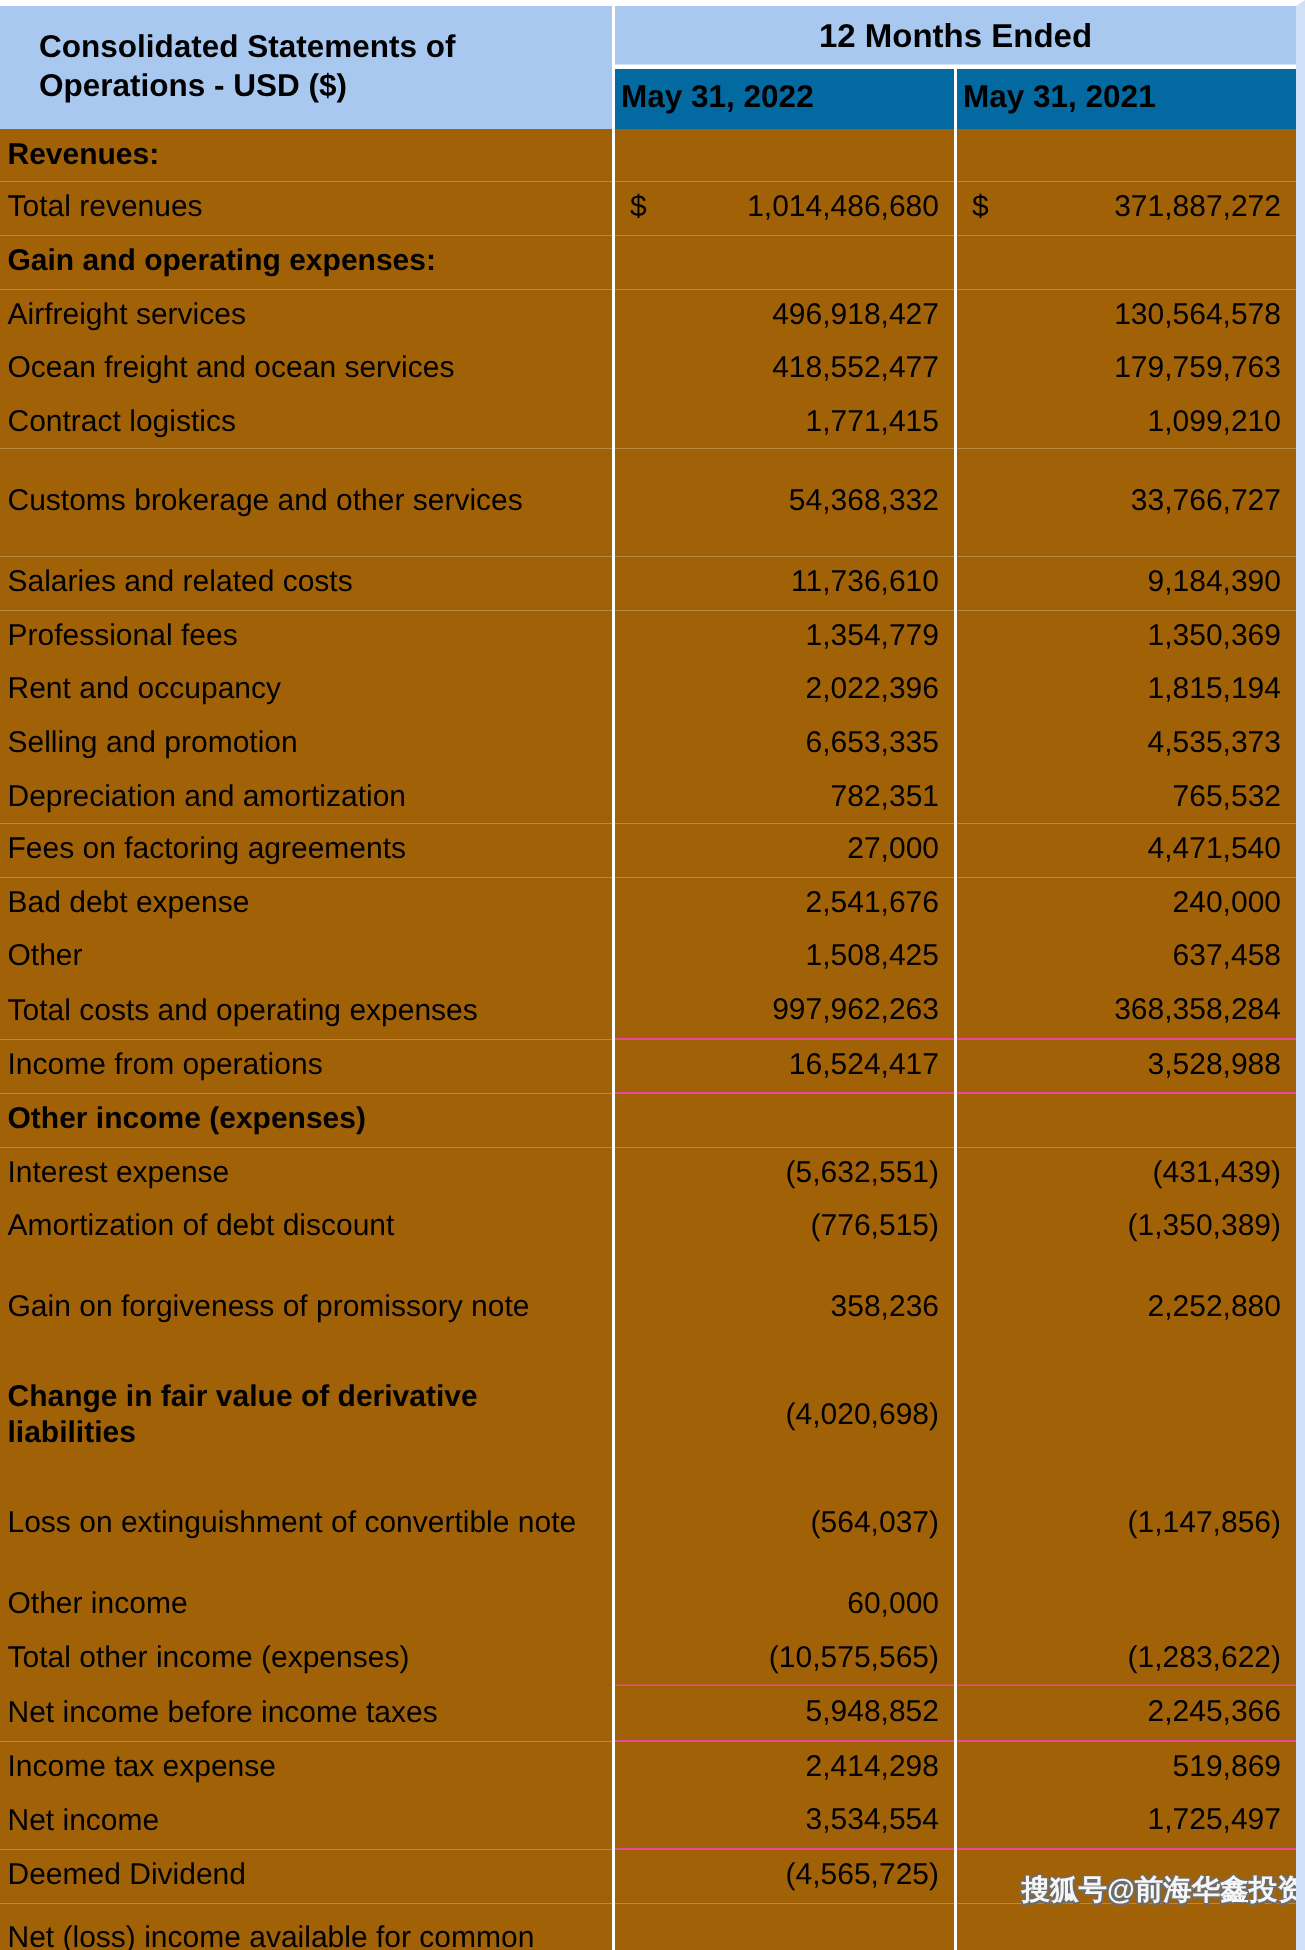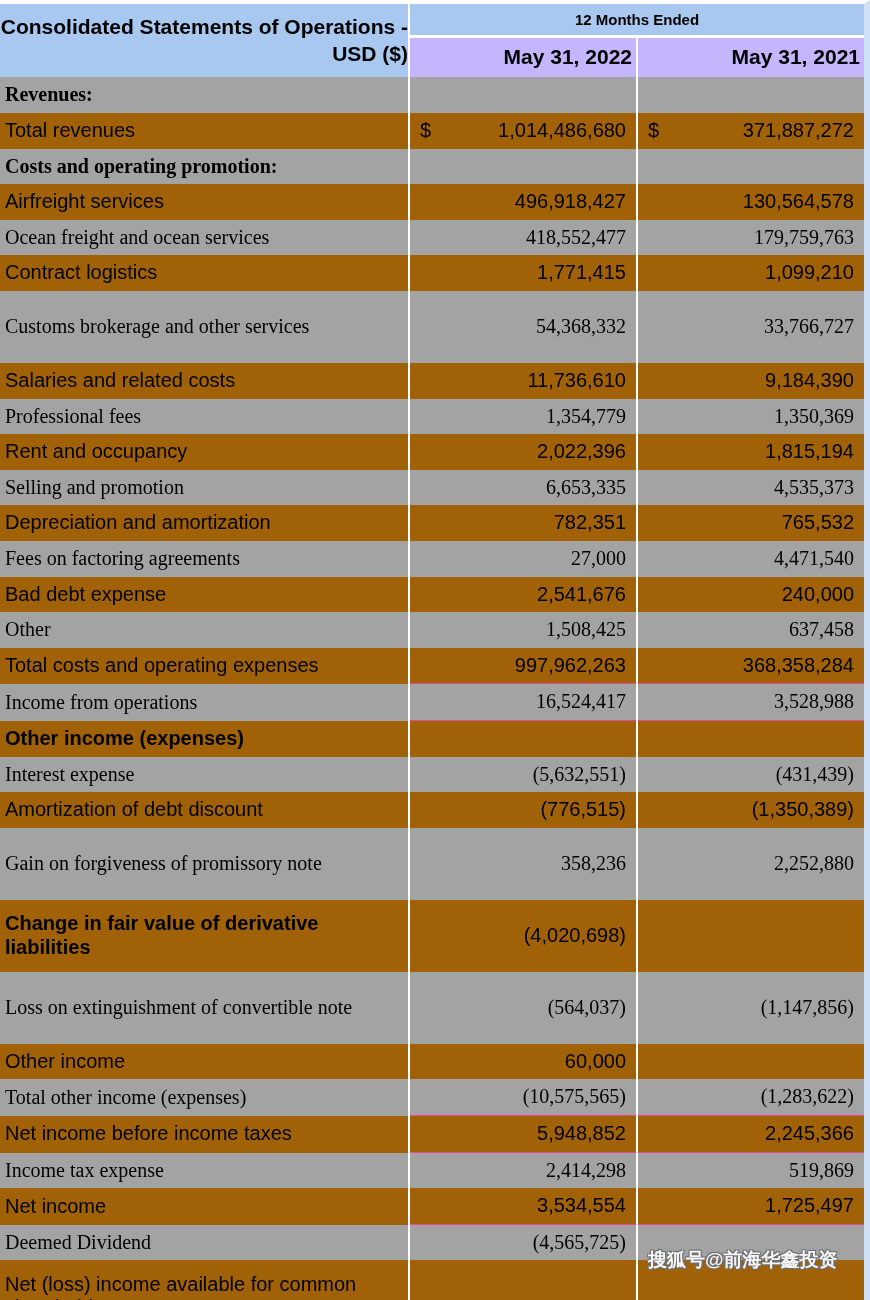--- a/index.html
+++ b/index.html
@@ -44,69 +44,69 @@
     font-size: 20px;
     color: #000000;
     line-height: 1.18;
   }
 
   
   .hdr-title {
     background: #a8c8f0;
     font-weight: bold;
     font-size: 21px;
-    text-align: right;
-    padding: 6px 0;
+    text-align: left;
+    padding: 6px 26px;
     line-height: 1.25;
   }
   .hdr-span {
     background: #a8c8f0;
     font-weight: bold;
-    font-size: 15px;
+    font-size: 22px;
     text-align: center;
     padding: 7px 4px 6px 4px;
     border-bottom: 3px solid #ffffff;
   }
   .hdr-col {
-    background: #c4b5fd;
+    background: #0369a1;
     font-weight: bold;
     font-size: 21px;
-    text-align: right;
+    text-align: left;
     padding: 7px 4px 8px 4px;
   }
   .hdr-gap { background: #ffffff; }
 
   
   .lbl {
     padding: 6px 4px 6px 5px;
     text-align: left;
   }
   .num {
     padding: 6px 10px 6px 8px;
     text-align: right;
     white-space: nowrap;
   }
   .num .dollar {
     float: left;
     padding-left: 2px;
   }
 
-  tr.shade .lbl, tr.shade .num { background: #a3a3a3; font-family: Liberation Serif, serif; }
+  tr.shade .lbl, tr.shade .num { background: #a16207; }
   tr.plain .lbl, tr.plain .num { background: #a16207; }
   tr .gapcell { background: #ffffff; }
 
   tr.section .lbl { font-weight: bold; }
 
   
   tr.ruled .num { border-bottom: 1px solid #ec4899; }
 
   
   .watermark {
     position: absolute;
-    left: 648px;
+    left: 681px;
     top: 1243px;
     font-size: 19px;
     font-weight: bold;
     color: #f4f6f8;
     letter-spacing: 0px;
     white-space: nowrap;
     text-shadow:
       -1px -1px 0 #6d6d6d,
        1px -1px 0 #6d6d6d,
       -1px  1px 0 #6d6d6d,
@@ -149,21 +149,21 @@
           <td class="num"><span></span></td>
         </tr>
         <tr class="plain">
           <td class="lbl">Total revenues</td>
           <td class="gapcell"></td>
           <td class="num"><span class="dollar">$</span><span>1,014,486,680</span></td>
           <td class="gapcell"></td>
           <td class="num"><span class="dollar">$</span><span>371,887,272</span></td>
         </tr>
         <tr class="shade section">
-          <td class="lbl">Costs and operating promotion:</td>
+          <td class="lbl">Gain and operating expenses:</td>
           <td class="gapcell"></td>
           <td class="num"><span></span></td>
           <td class="gapcell"></td>
           <td class="num"><span></span></td>
         </tr>
         <tr class="plain">
           <td class="lbl">Airfreight services</td>
           <td class="gapcell"></td>
           <td class="num"><span>496,918,427</span></td>
           <td class="gapcell"></td>

